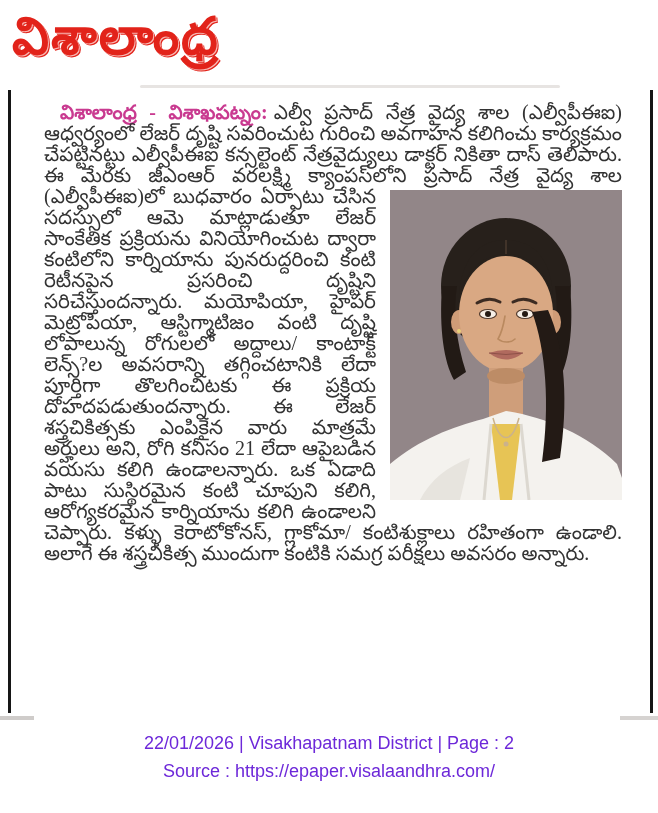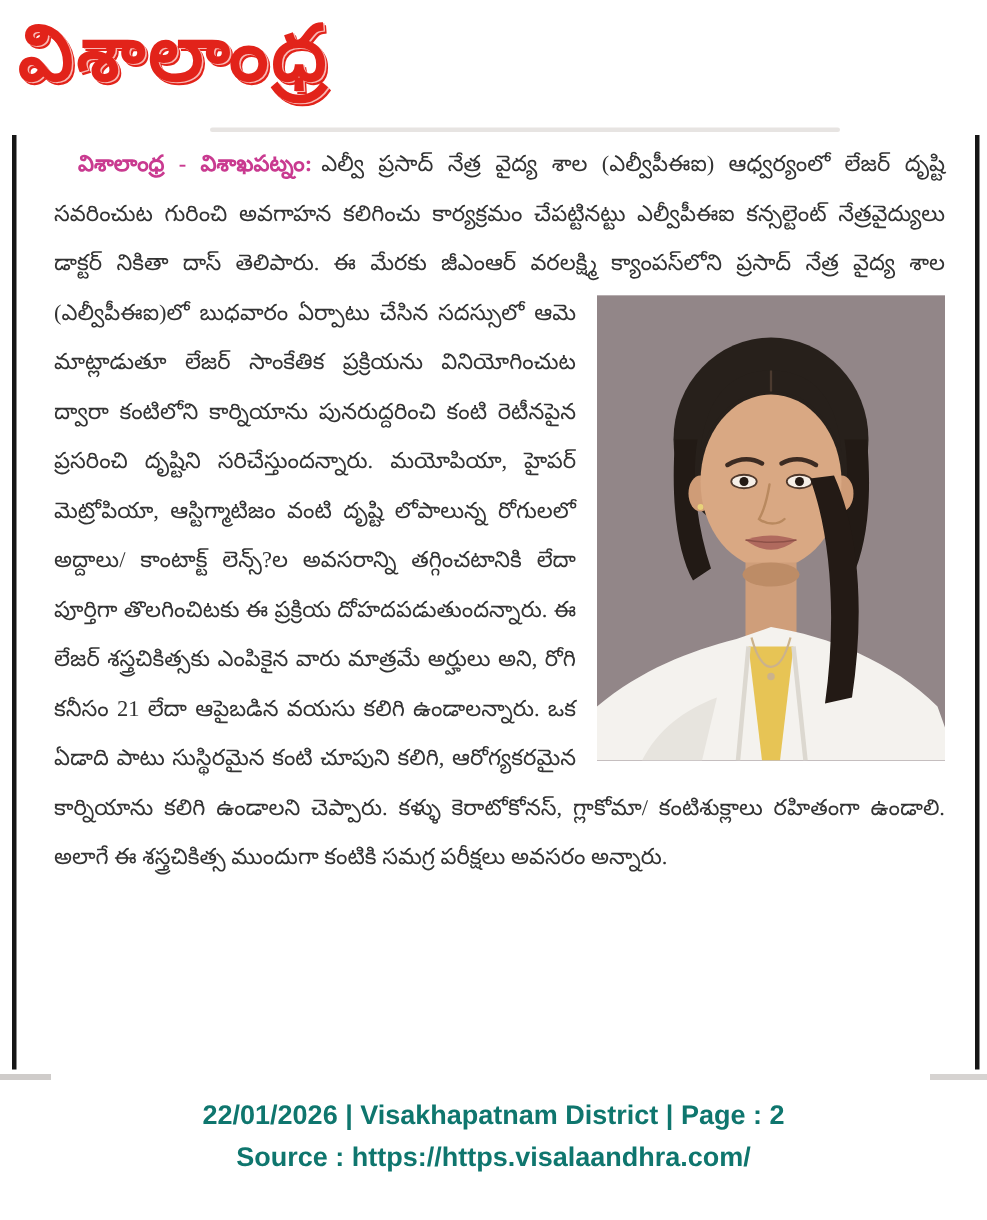--- a/index.html
+++ b/index.html
@@ -57,26 +57,26 @@
   .headline {
     font-size: 29px;
     font-weight: bold;
     color: #0e0e0e;
     line-height: 40px;
     margin: 2px 0 8px 0;
     letter-spacing: 0.3px;
   }
 
   .body-text {
-    font-size: 15px;
-    line-height: 33px;
+    font-size: 20px;
+    line-height: 21px;
     color: #333333;
     text-align: justify;
     text-indent: 16px;
-    margin: 0;
+    margin: 8px;
   }
   .dateline {
     color: #c93a90;
     font-weight: bold;
     margin-right: 6px;
   }
 
   
   .photo-float {
     float: right;
@@ -85,22 +85,22 @@
     text-indent: 0;
     background: #8f8486;
   }
   .photo-float svg { display: block; }
 
   
   .footer {
     position: absolute; top: 729px; left: 0; width: 658px;
     text-align: center;
     font-family: "Liberation Sans", sans-serif;
-    font-weight: bold;
-    color: #0f766e;
+    font-weight: normal;
+    color: #6d28d9;
     font-size: 18px;
     line-height: 28px;
   }
 </style>
 </head>
 <body>
 
 <div class="masthead">
   <span class="masthead-title">విశాలాంధ్ర</span>
 </div>
@@ -165,14 +165,14 @@
     </span>
     <span>(ఎల్వీపీఈఐ)లో బుధవారం ఏర్పాటు చేసిన సదస్సులో ఆమె మాట్లాడుతూ లేజర్ సాంకేతిక ప్రక్రియను వినియోగించుట ద్వారా కంటిలోని కార్నియాను పునరుద్దరించి కంటి రెటీనపైన ప్రసరించి దృష్టిని సరిచేస్తుందన్నారు. మయోపియా, హైపర్ మెట్రోపియా, ఆస్టిగ్మాటిజం వంటి దృష్టి లోపాలున్న రోగులలో అద్దాలు/ కాంటాక్ట్ లెన్స్?ల అవసరాన్ని తగ్గించటానికి లేదా పూర్తిగా  తొలగించిటకు ఈ ప్రక్రియ దోహదపడుతుందన్నారు. ఈ లేజర్ శస్త్రచికిత్సకు ఎంపికైన వారు మాత్రమే అర్హులు అని, రోగి కనీసం 21 లేదా ఆపైబడిన వయసు కలిగి ఉండాలన్నారు. ఒక ఏడాది పాటు సుస్థిరమైన కంటి చూపుని కలిగి, ఆరోగ్యకరమైన కార్నియాను కలిగి ఉండాలని చెప్పారు. కళ్ళు కెరాటోకోనస్, గ్లాకోమా/ కంటిశుక్లాలు రహితంగా ఉండాలి. అలాగే ఈ శస్త్రచికిత్స ముందుగా కంటికి సమగ్ర పరీక్షలు అవసరం అన్నారు.</span>
   </p>
 </div>
 
 <div class="scan-bottom-left"></div>
 <div class="scan-bottom-right"></div>
 
 <div class="footer">
   <div>22/01/2026 | Visakhapatnam District | Page : 2</div>
-  <div>Source : https://https.visalaandhra.com/</div>
+  <div>Source : https://epaper.visalaandhra.com/</div>
 </div>
 
 </body></html>

